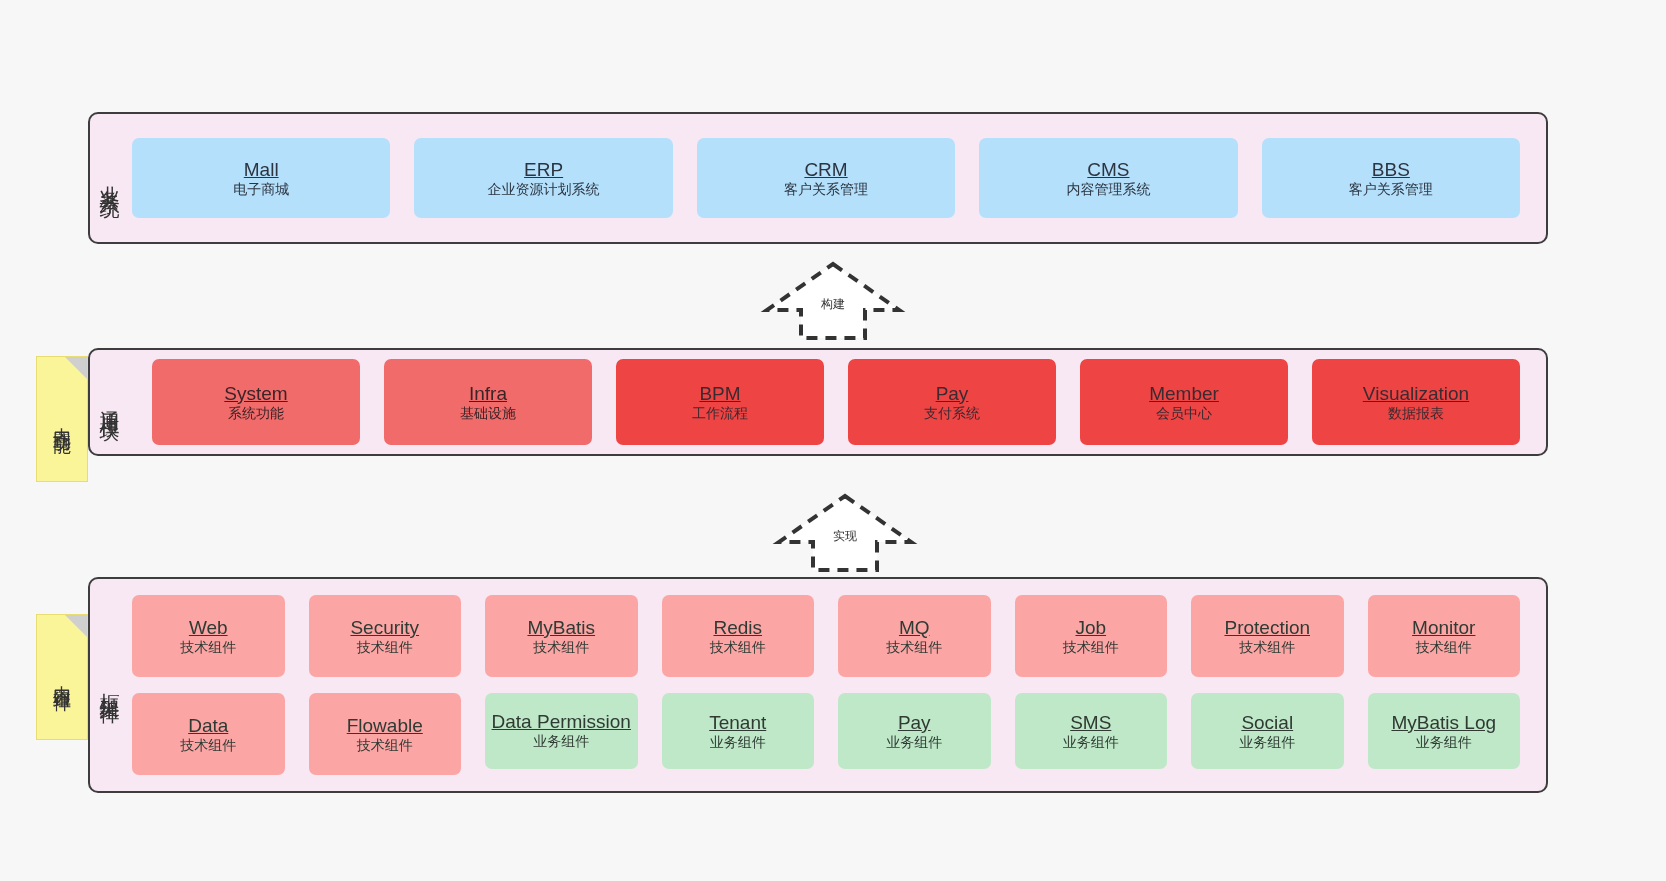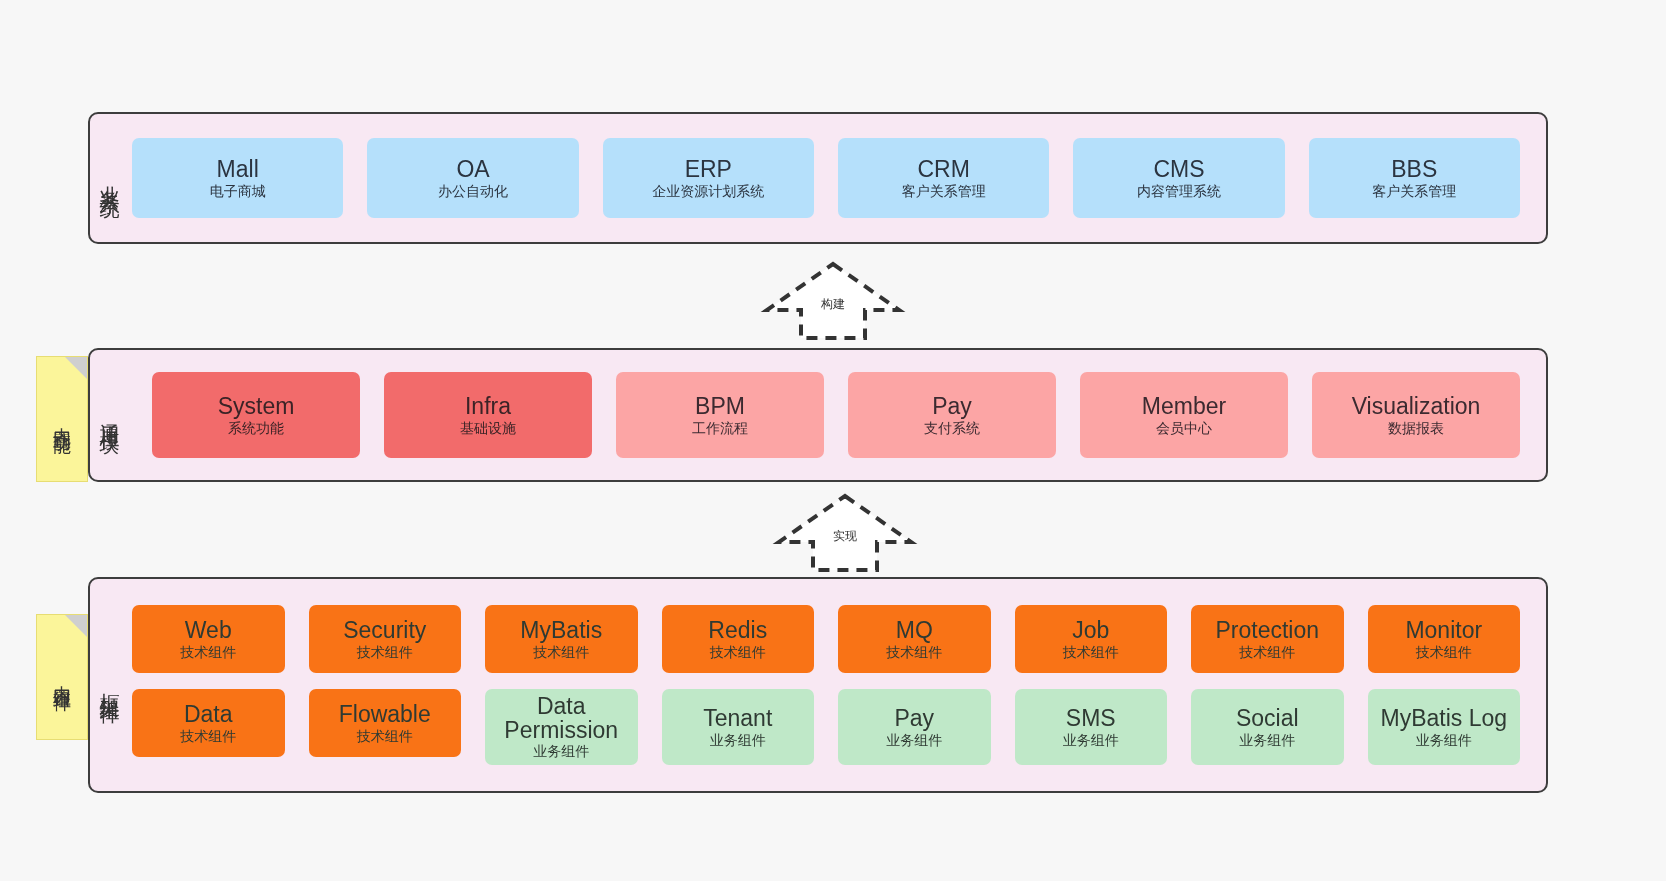--- a/index.html
+++ b/index.html
@@ -74,27 +74,27 @@
     flex: 1 1 0;
     border-radius: 7px;
     display: flex;
     flex-direction: column;
     align-items: center;
     justify-content: center;
     text-align: center;
     line-height: 1.22;
     padding: 4px 6px;
   }
-  .card .en { font-size: 23px; color: #2f3a33; }
+  .card .en { font-size: 19px; color: #2f3a33; text-decoration: underline; }
   .card .cn { font-size: 14px; color: #2f3a33; }
 
   .card.blue   { background: #b5e0fb; height: 80px; }
   .card.red    { background: #f26b6b; height: 86px; }
-  .card.pink   { background: #fca5a5; height: 86px; }
-  .card.green  { background: #f97316; height: 68px; }
+  .card.pink   { background: #ef4444; height: 86px; }
+  .card.green  { background: #fca5a5; height: 82px; }
   .card.lgreen { background: #bfe8c8; height: 76px; align-items: center; }
 
   .card.blue .en, .card.blue .cn { color: #2b3440; }
   .card.red .en,  .card.red .cn  { color: #3b2326; }
   .card.pink .en, .card.pink .cn { color: #3b2a30; }
 
   
   .sticky {
     position: absolute;
     box-sizing: border-box;
@@ -144,24 +144,20 @@
   <div class="layer" id="layer-business" style="left:88px; top:112px; width:1460px; height:132px;">
     <div class="layer-title">业务系统</div>
     <div class="layer-body">
       <div class="row" style="padding-right:26px;">
 
         <div class="card blue">
           <span class="en">Mall</span>
           <span class="cn">电子商城</span>
         </div>
 
-        <div class="card blue">
-          <span class="en">OA</span>
-          <span class="cn">办公自动化</span>
-        </div>
 
         <div class="card blue">
           <span class="en">ERP</span>
           <span class="cn">企业资源计划系统</span>
         </div>
 
         <div class="card blue">
           <span class="en">CRM</span>
           <span class="cn">客户关系管理</span>
         </div>
@@ -185,21 +181,21 @@
       <path d="M 75 6 L 141 52 L 107 52 L 107 80 L 43 80 L 43 52 L 9 52 Z" fill="#ffffff" stroke="#333333" stroke-width="4" stroke-dasharray="11 8" stroke-linejoin="miter"></path>
     </svg>
     <div class="arrow-label" style="top:38px;">构建</div>
   </div>
 
   <div class="sticky" id="sticky-builtin-feature" style="left:36px; top:356px; width:52px; height:126px;">
     <span class="sticky-text">内置功能</span>
     <span class="fold"></span>
   </div>
 
-  <div class="layer" id="layer-common" style="left:88px; top:348px; width:1460px; height:134px;gap:20px;">
+  <div class="layer" id="layer-common" style="left:88px; top:348px; width:1460px; height:108px;gap:20px;">
     <div class="layer-title">通用模块</div>
     <div class="layer-body">
       <div class="row" style="padding-right:26px;">
 
         <div class="card red">
           <span class="en">System</span>
           <span class="cn">系统功能</span>
         </div>
 
         <div class="card red">

